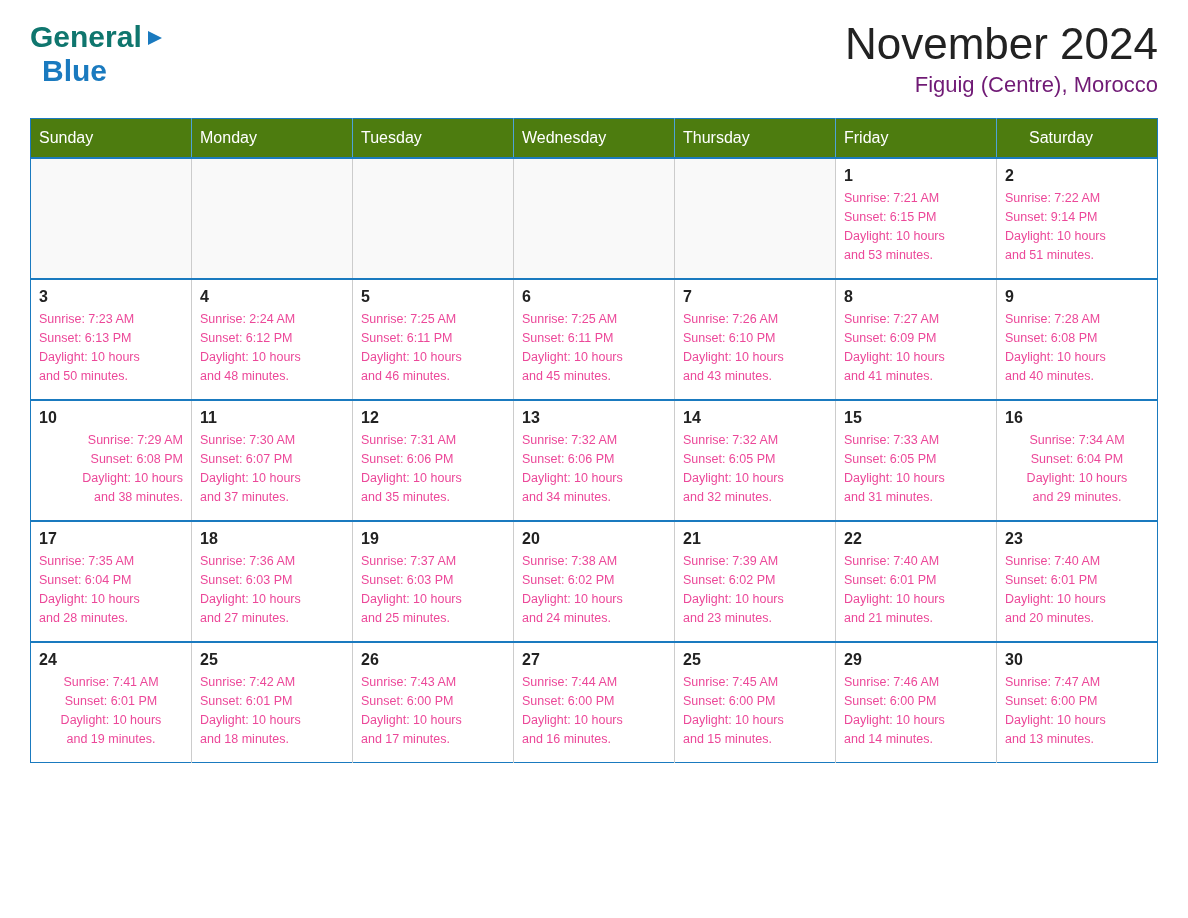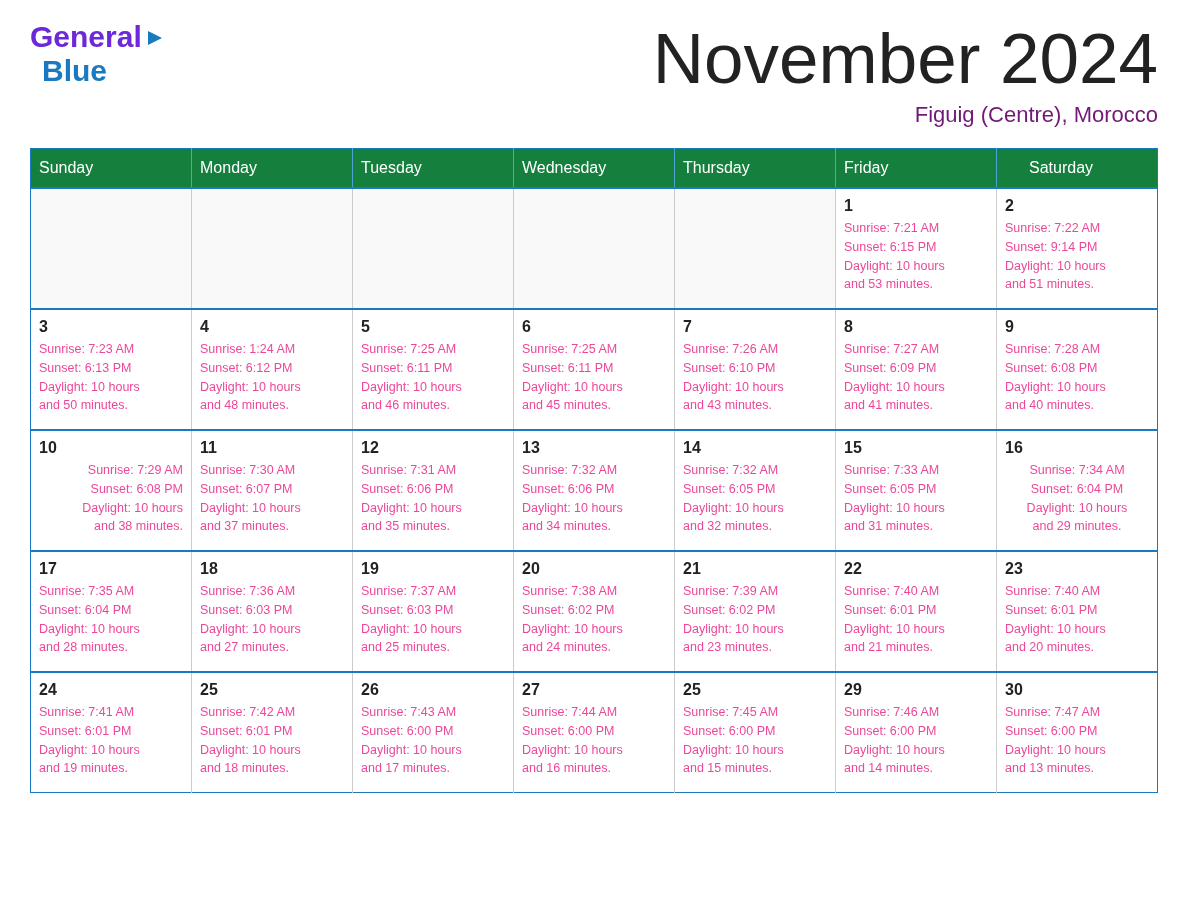--- a/index.html
+++ b/index.html
@@ -18,37 +18,37 @@
     }
     .logo {
       display: flex;
       flex-direction: column;
       align-items: flex-start;
     }
     .title-block {
       text-align: right;
     }
     .month-title {
-      font-size: 71px;
+      font-size: 44px;
       font-weight: normal;
       color: #222;
       line-height: 1.1;
     }
     .location {
       font-size: 22px;
       color: #701a75;
       margin-top: 4px;
     }
     .calendar {
       width: 100%;
       border-collapse: collapse;
       border: 1px solid #1a7abf;
     }
     .calendar thead tr {
-      background-color: #15803d;
+      background-color: #4d7c0f;
     }
     .calendar thead th {
       color: #fff;
       font-size: 16px;
       font-weight: normal;
       padding: 10px 8px;
       text-align: left;
       border-right: 1px solid #4da3d8;
     }
     .calendar thead th:last-child {
@@ -82,21 +82,21 @@
     .empty-cell {
       background: #f9f9f9;
     }
   </style>
 </head>
 <body>
 
 <div class="header">
   <div class="logo">
     <div style="display:flex; align-items:center;">
-      <span style="font-size:30px; font-weight:bold; color:#6d28d9;">General</span>
+      <span style="font-size:30px; font-weight:bold; color:#0f766e;">General</span>
       <svg width="22" height="22" viewBox="0 0 22 22" style="margin-left:2px; margin-top:2px;">
         <polygon points="4,4 18,11 4,18" fill="#1a7abf"></polygon>
       </svg>
     </div>
     <span style="font-size:30px; font-weight:bold; color:#1a7abf; margin-left:12px;">Blue</span>
   </div>
   <div class="title-block">
     <div class="month-title">November 2024</div>
     <div class="location">Figuig (Centre), Morocco</div>
   </div>
@@ -139,21 +139,21 @@
       <tr>
         <td>
           <div class="day-number">3</div>
           <div class="day-info" style="white-space: pre-line;">Sunrise: 7:23 AM
 Sunset: 6:13 PM
 Daylight: 10 hours
 and 50 minutes.</div>
         </td>
         <td>
           <div class="day-number">4</div>
-          <div class="day-info" style="white-space: pre-line;">Sunrise: 1:24 AM
+          <div class="day-info" style="white-space: pre-line;">Sunrise: 2:24 AM
 Sunset: 6:12 PM
 Daylight: 10 hours
 and 48 minutes.</div>
         </td>
         <td>
           <div class="day-number">5</div>
           <div class="day-info" style="white-space: pre-line;">Sunrise: 7:25 AM
 Sunset: 6:11 PM
 Daylight: 10 hours
 and 46 minutes.</div>
@@ -285,21 +285,21 @@
           <div class="day-number">23</div>
           <div class="day-info" style="white-space: pre-line;">Sunrise: 7:40 AM
 Sunset: 6:01 PM
 Daylight: 10 hours
 and 20 minutes.</div>
         </td>
       </tr>
       <tr>
         <td>
           <div class="day-number">24</div>
-          <div class="day-info" style="white-space: pre-line;">Sunrise: 7:41 AM
+          <div class="day-info" style="white-space: pre-line; text-align: center;">Sunrise: 7:41 AM
 Sunset: 6:01 PM
 Daylight: 10 hours
 and 19 minutes.</div>
         </td>
         <td>
           <div class="day-number">25</div>
           <div class="day-info" style="white-space: pre-line;">Sunrise: 7:42 AM
 Sunset: 6:01 PM
 Daylight: 10 hours
 and 18 minutes.</div>

